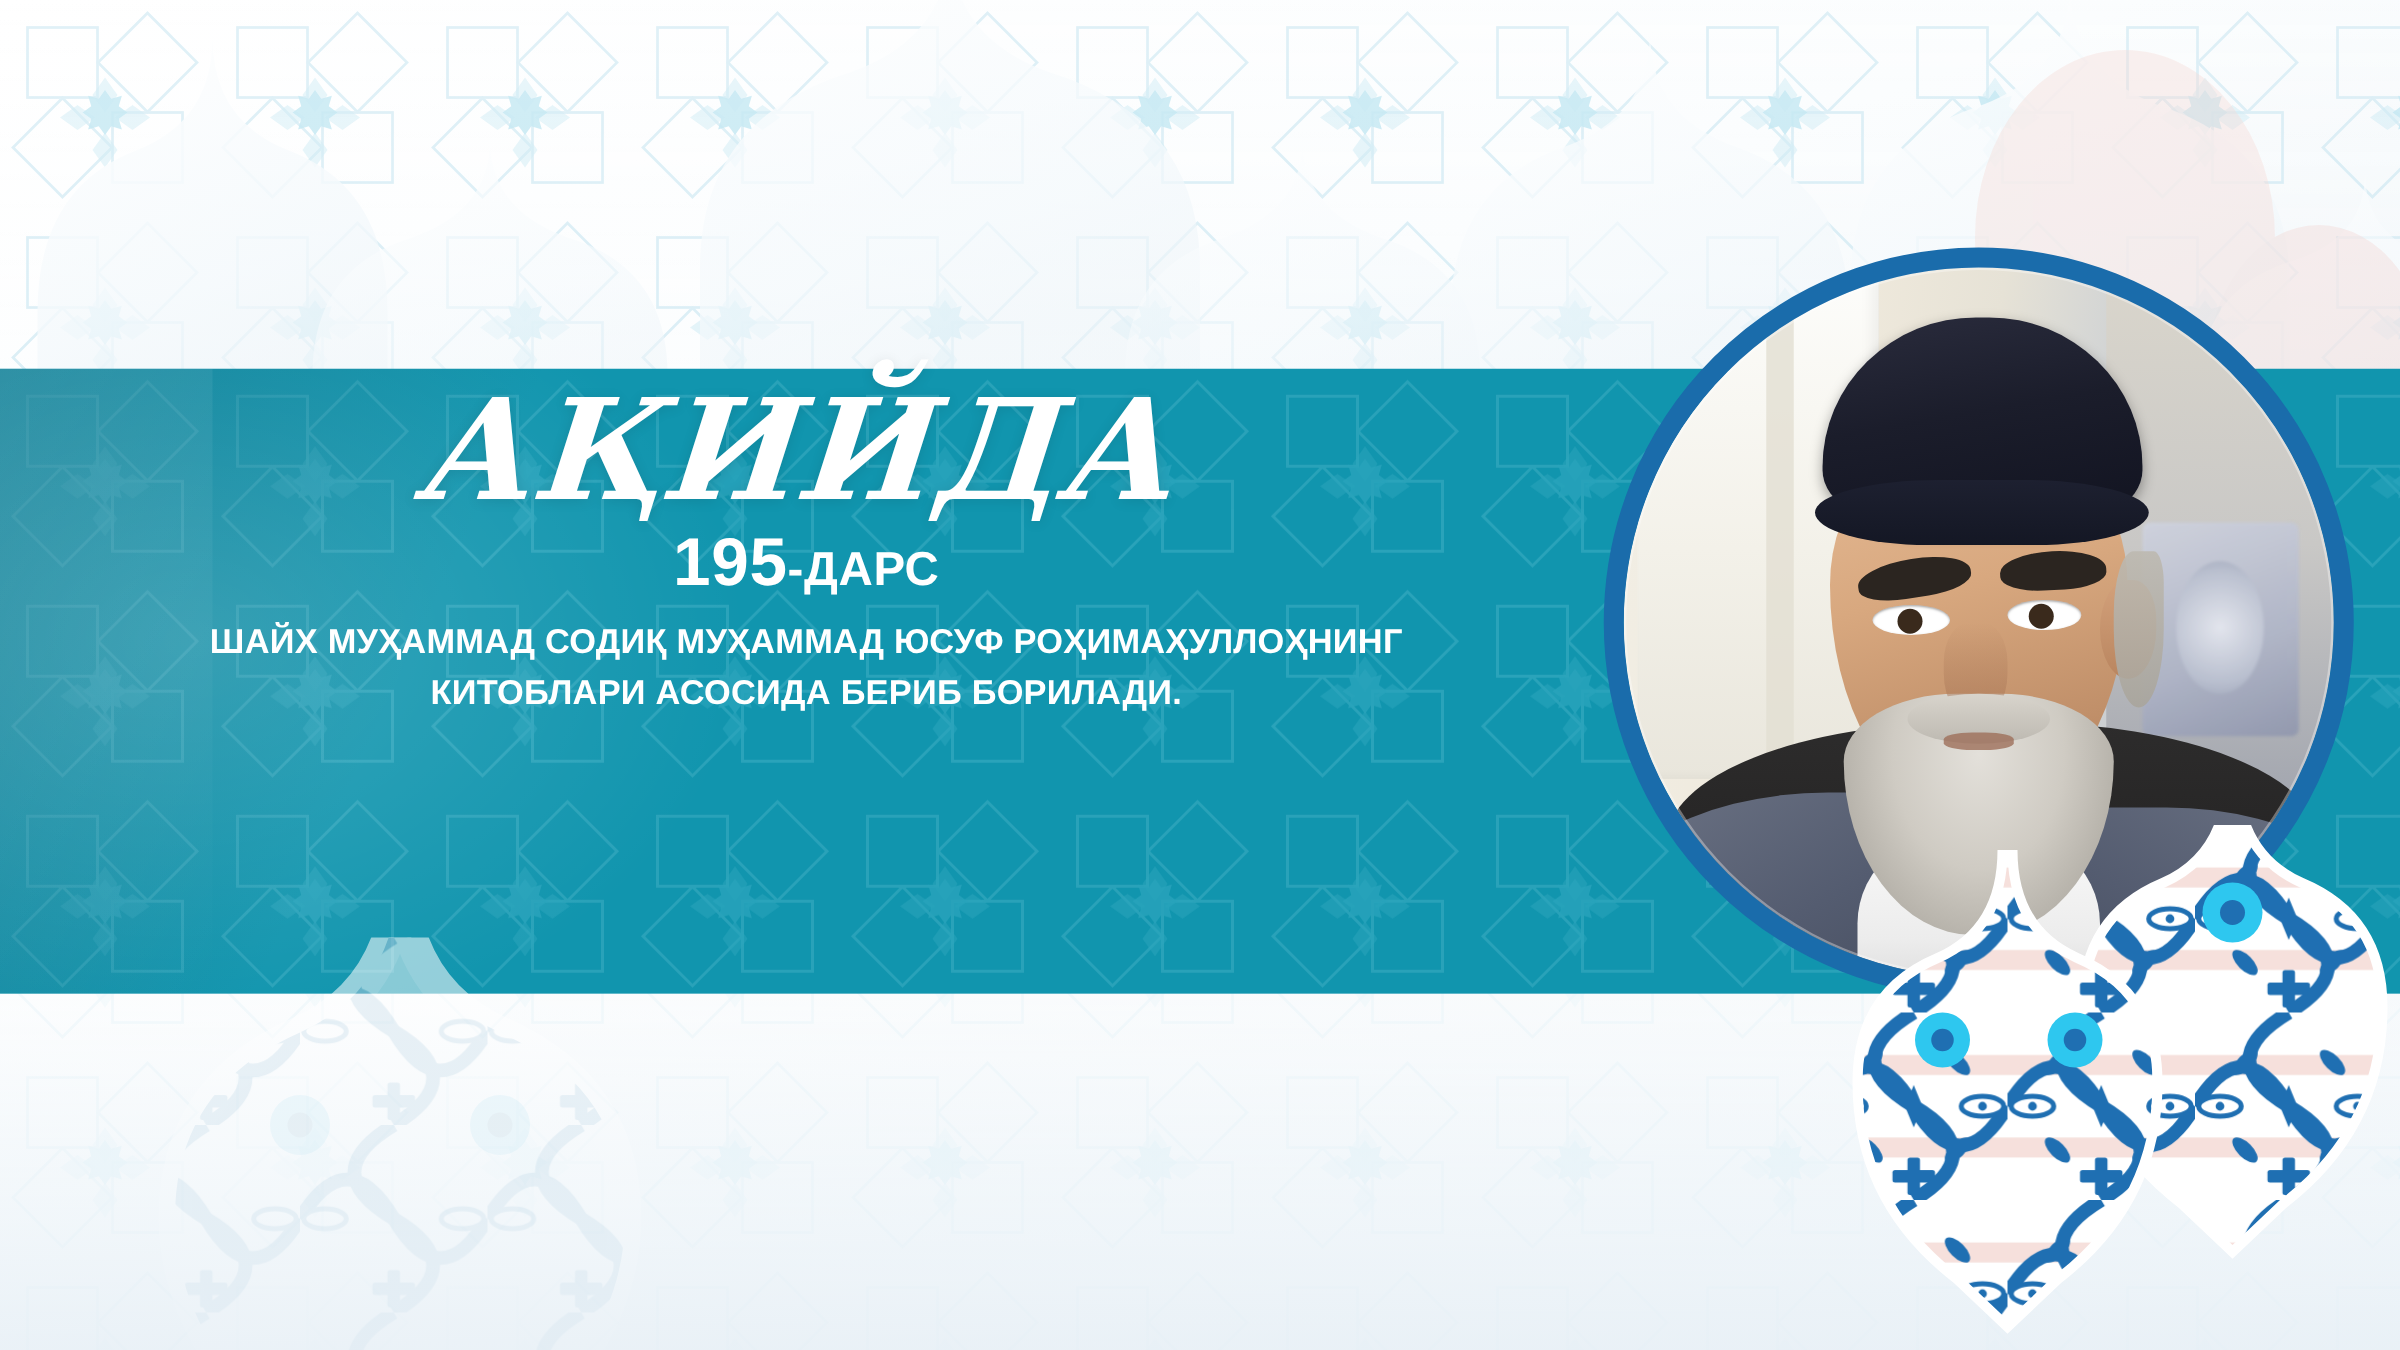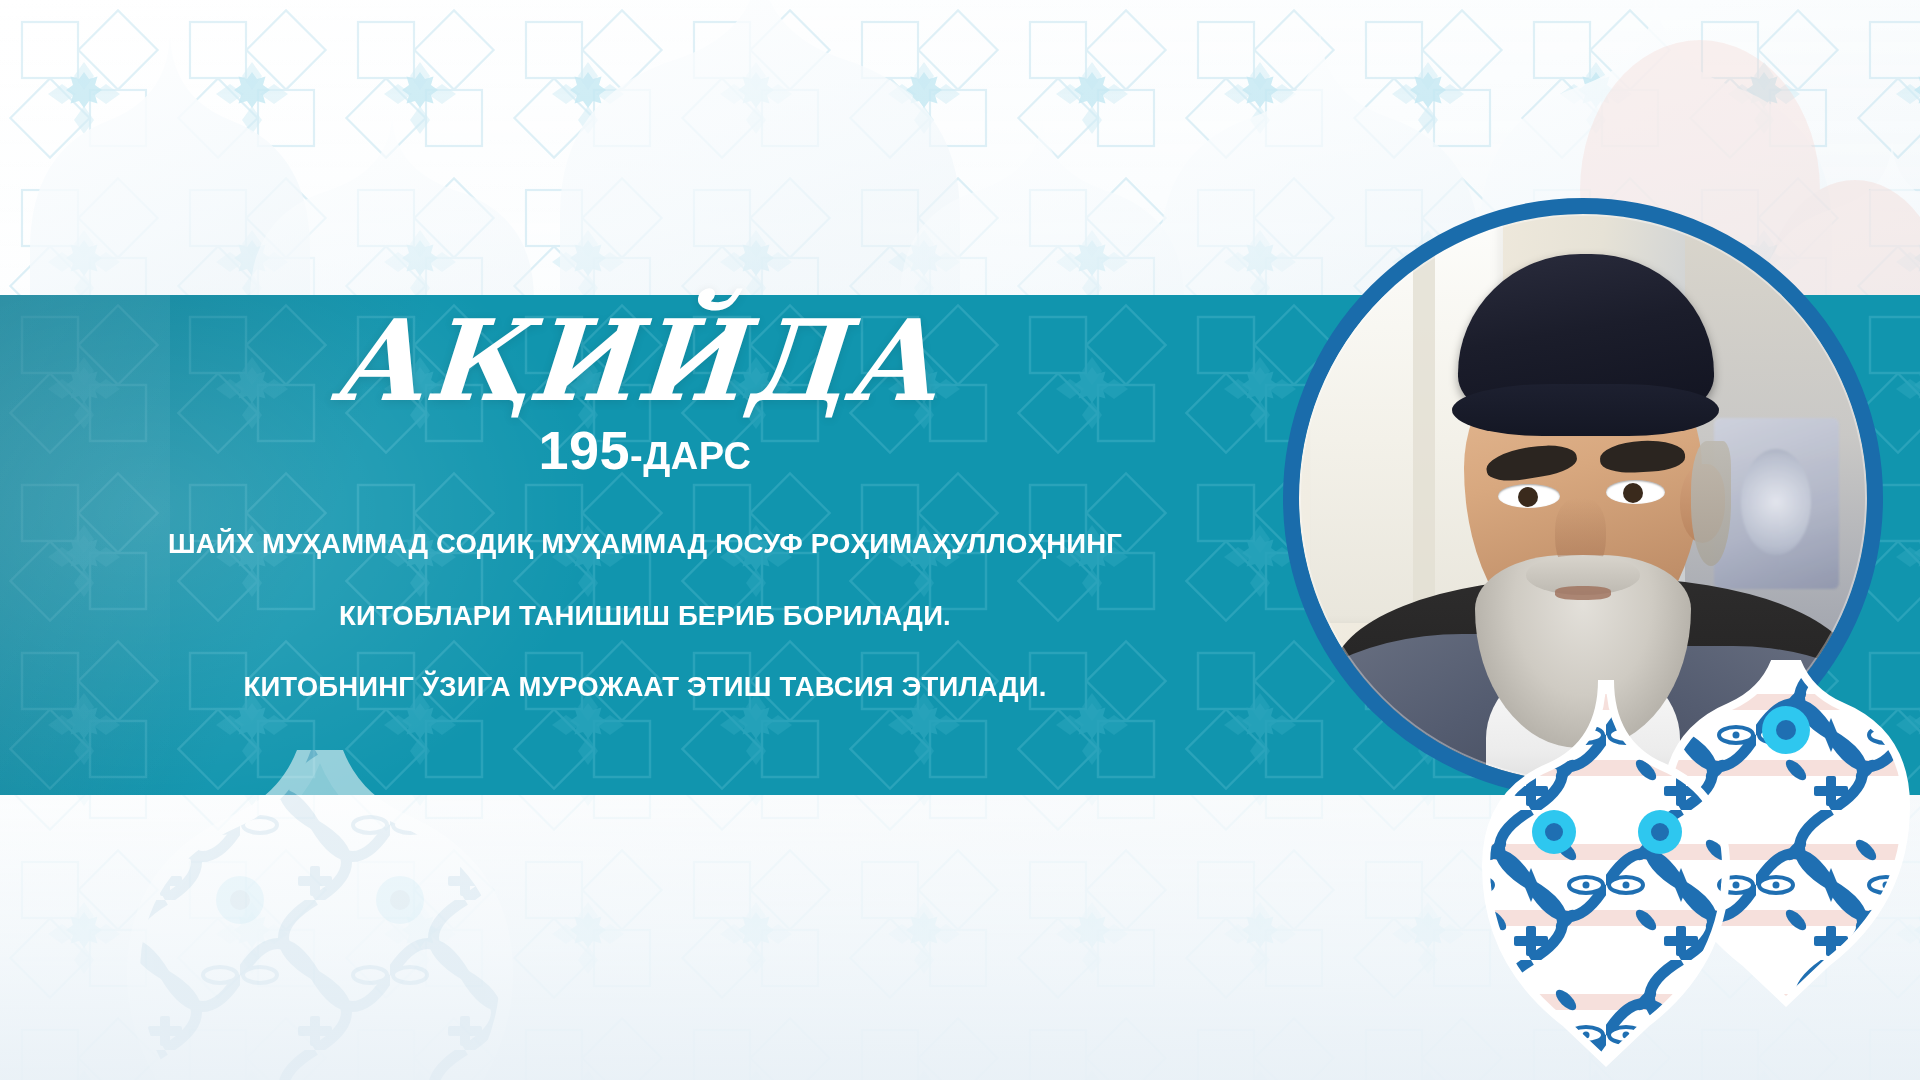--- a/index.html
+++ b/index.html
@@ -64,21 +64,21 @@
     white-space:nowrap;
   }
   #lesson .suffix{font-size:38px;}
   #desc{
     margin-top:22px;width:100%;
     display:flex;flex-direction:column;align-items:center;gap:13px;
   }
   #desc .line{
     font-family:"Liberation Sans", sans-serif;
     font-weight:700;font-size:27.5px;line-height:1;
-    color:#ffffff;letter-spacing:.2px;white-space:nowrap;margin-top:31px;
+    color:#ffffff;letter-spacing:.2px;white-space:nowrap;
   }
 
   
   #portrait-wrap{
     position:absolute;left:1283px;top:198px;
     width:600px;height:600px;z-index:9;
   }
   #portrait-ring{
     position:absolute;inset:0;border-radius:50%;
     border:16px solid #1a6cab;
@@ -257,22 +257,21 @@
 
   <div id="textblock">
     <h1 id="title">АҚИЙДА</h1>
 
     <div id="lesson">
       <span>195</span><span class="suffix">-ДАРС</span>
     </div>
 
     <div id="desc">
       <div class="line">ШАЙХ МУҲАММАД СОДИҚ МУҲАММАД ЮСУФ РОҲИМАҲУЛЛОҲНИНГ</div>
-      <div class="line">КИТОБЛАРИ ТАНИШИШ БЕРИБ БОРИЛАДИ.</div>
-      <div class="line">КИТОБНИНГ ЎЗИГА МУРОЖААТ ЭТИШ ТАВСИЯ ЭТИЛАДИ.</div>
+      <div class="line">КИТОБЛАРИ АСОСИДА БЕРИБ БОРИЛАДИ.</div>
     </div>
   </div>
 
   <div id="portrait-wrap">
     <div id="portrait">
       <div class="pt pt-bg"></div>
       <div class="pt pt-window"></div>
       <div class="pt pt-window-bar"></div>
       <div class="pt pt-wallR"></div>
       <div class="pt pt-plaque"></div>

